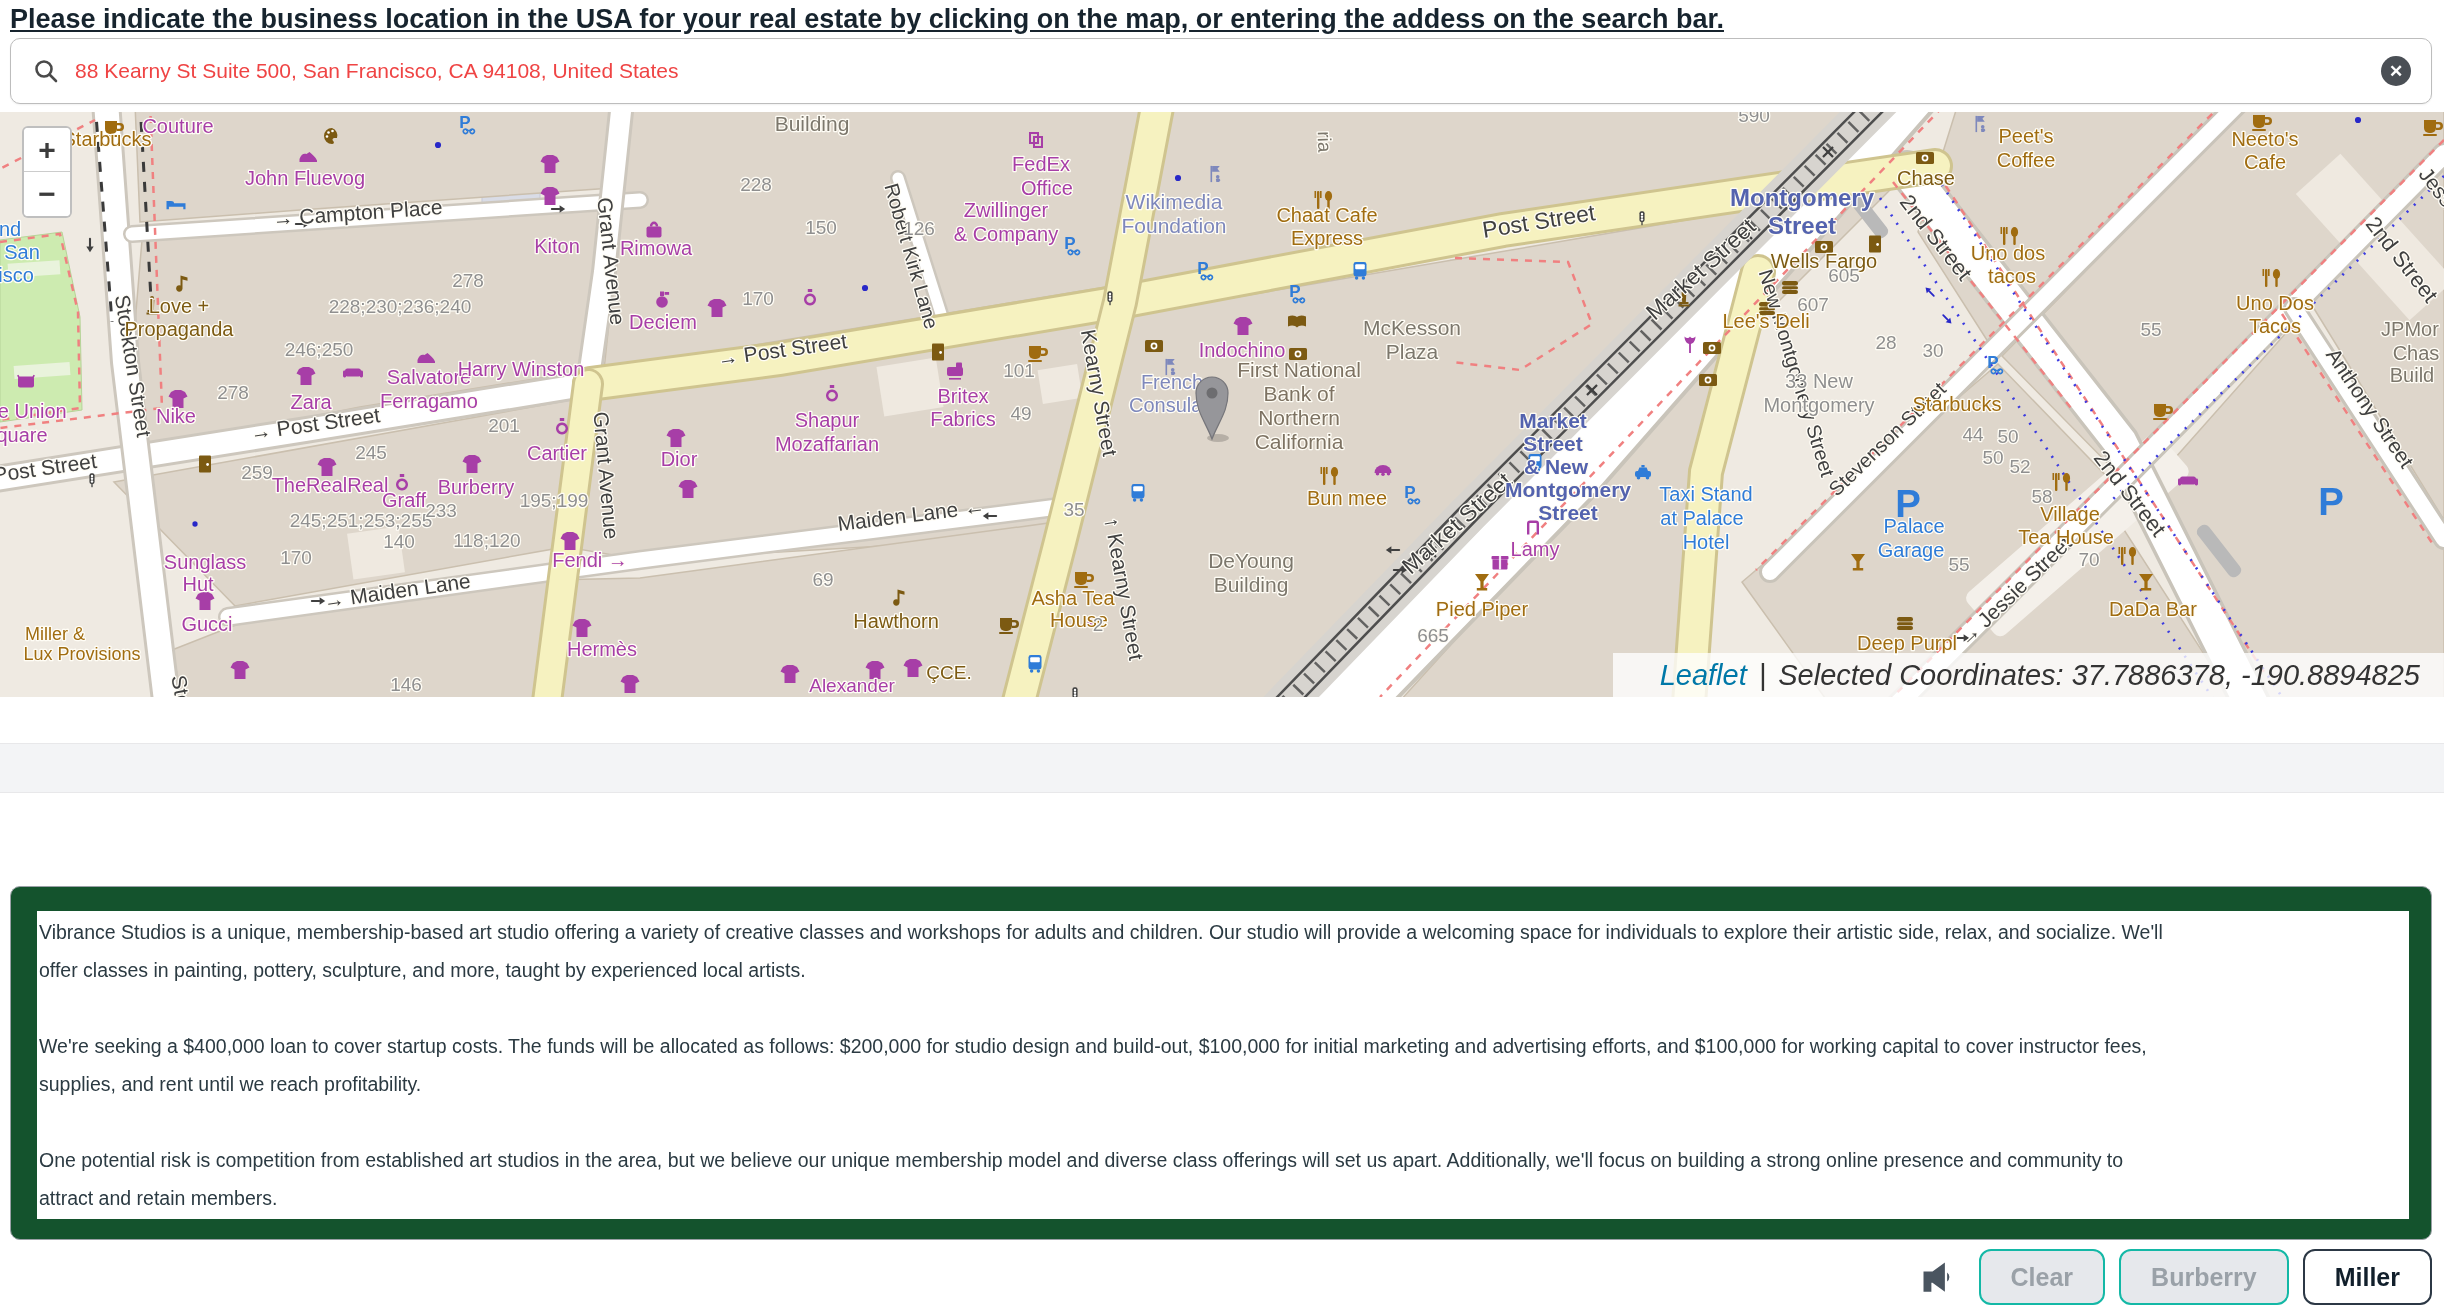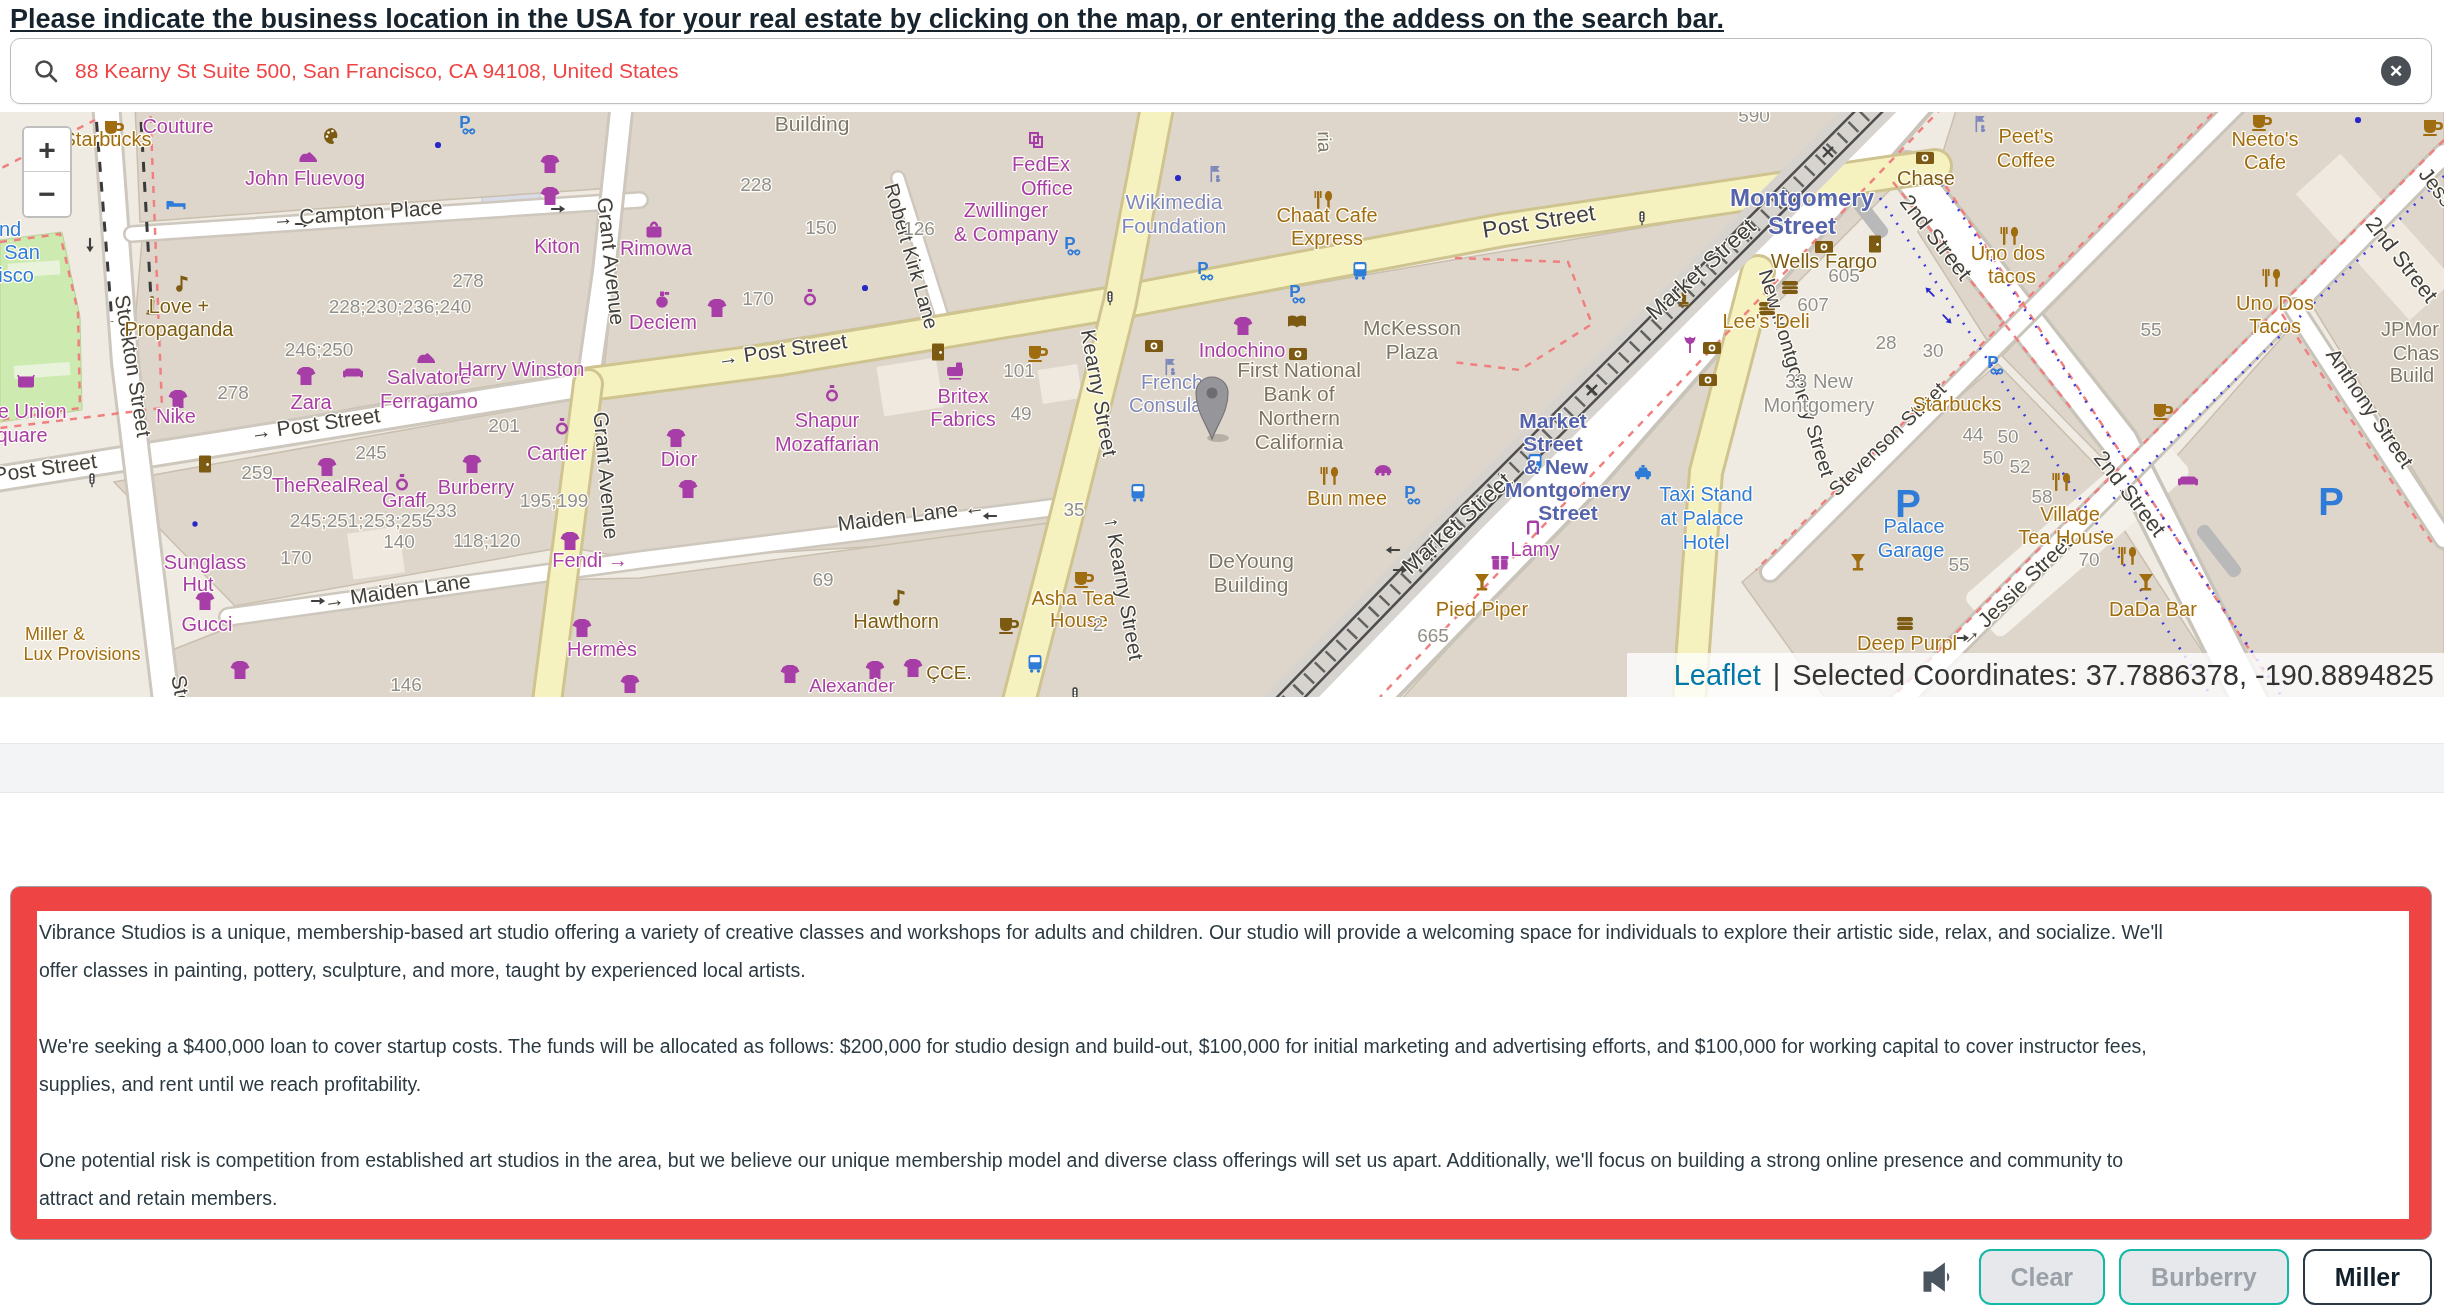--- a/index.html
+++ b/index.html
@@ -17,31 +17,31 @@
   #map{position:absolute;left:0;top:112px;width:2444px;height:585px;background:#efeae2;overflow:hidden;}
   #map svg{position:absolute;left:0;top:0;}
   svg text{font-family:"Liberation Sans",sans-serif;}
   .mlbl{paint-order:stroke;stroke:#fffdf6;stroke-width:2.6px;stroke-linejoin:round;}
   #zoomctl{position:absolute;left:22px;top:14px;width:46px;border:2px solid rgba(0,0,0,.25);border-radius:6px;
     overflow:hidden;background:#fff;z-index:5;}
   .zbtn{width:46px;height:44px;background:#fff;border:none;font-size:30px;font-weight:bold;color:#3c3c3c;
     display:flex;align-items:center;justify-content:center;cursor:pointer;}
   #zoom-in{border-bottom:1px solid #ccc;}
   #attrib{position:absolute;right:0;bottom:0;height:44px;background:rgba(255,255,255,.78);z-index:5;
-    display:flex;align-items:center;padding:0 10px 0 12px;font-size:29px;color:#333;white-space:nowrap;}
+    display:flex;align-items:center;padding:0 24px 0 12px;font-size:29px;color:#333;white-space:nowrap;font-style:italic;}
   #flag{width:27px;height:19px;margin-right:8px;flex:none;display:inline-block;}
   #flag .t{width:27px;height:10px;background:#4e7fd4;}
   #flag .b{width:27px;height:9px;background:#f7d117;}
   #leaflet-link{color:#0078a8;text-decoration:none;}
   .attr-sep{margin:0 12px;color:#333;}
   #band{position:absolute;left:0;top:743px;width:2444px;height:50px;background:#f3f4f6;
     border-top:1px solid #e8e8ea;border-bottom:1px solid #e8e8ea;box-sizing:border-box;}
   #q2{top:844px;}
   #loanbox{position:absolute;left:10px;top:886px;width:2422px;height:354px;border:1px solid #9aa0a6;
-    border-radius:10px;background:#ef4444;box-sizing:border-box;padding:24px 26px;}
+    border-radius:10px;background:#14532d;box-sizing:border-box;padding:24px 26px;}
   #loan-text{width:100%;height:100%;border:none;outline:none;resize:none;overflow:hidden;
     font-family:"Liberation Sans",sans-serif;font-size:19.5px;line-height:38px;color:#2b3a42;white-space:pre-wrap;}
   #actions{position:absolute;top:1248px;right:12px;height:58px;display:flex;align-items:center;gap:14px;}
   .btn{height:56px;padding:0 30px;border-radius:12px;font-size:25px;font-weight:600;display:flex;
     align-items:center;justify-content:center;font-family:"Liberation Sans",sans-serif;cursor:pointer;}
   .btn-gray{background:#e6e8ec;color:#9aa1a8;border:2px solid #14b8a6;}
   .btn-dark{background:#fff;color:#111f2b;border:2px solid #2c3845;font-weight:700;}
   #mega{margin-right:10px;}
 </style>
 </head>

